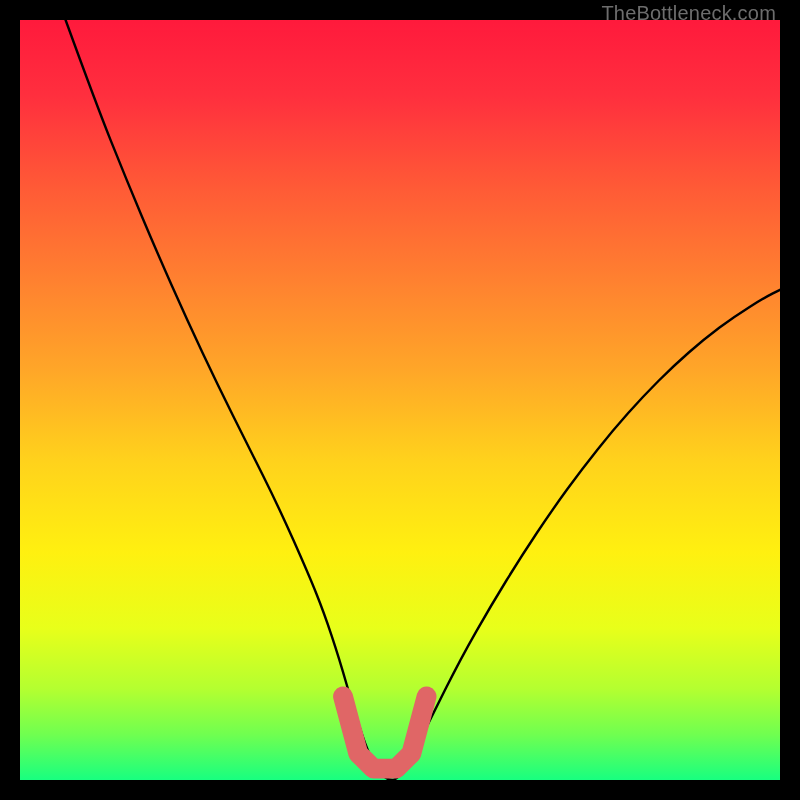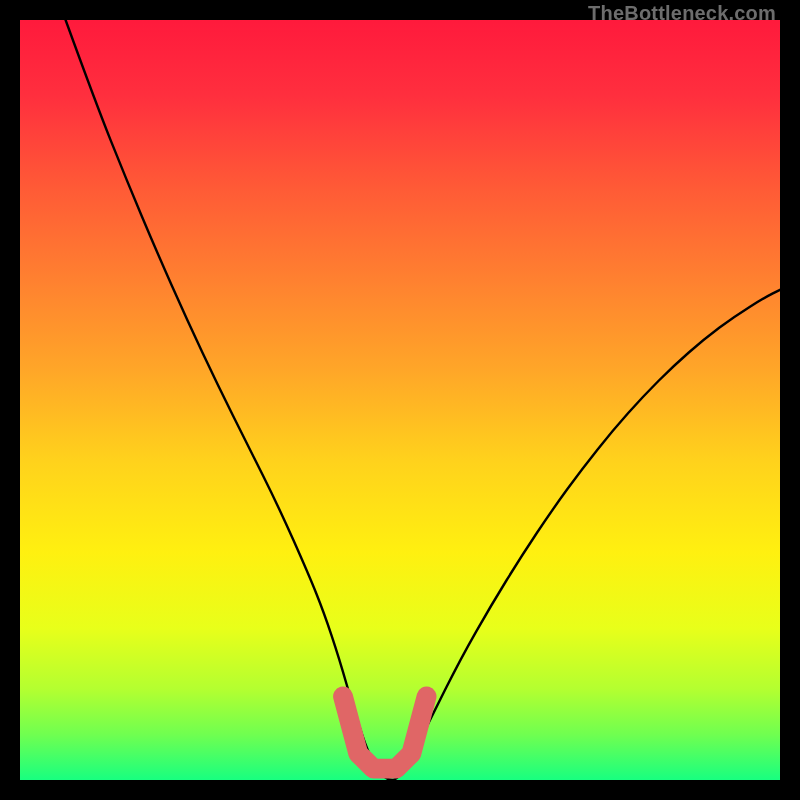--- a/index.html
+++ b/index.html
@@ -25,21 +25,21 @@
     width: 760px;
     height: 760px;
     overflow: hidden;
   }
   .watermark {
     position: absolute;
     top: 2px;
     right: 24px;
     font-family: Arial, Helvetica, sans-serif;
     font-size: 20px;
-    font-weight: 700;
+    font-weight: 400;
     color: #6d6d6d;
     letter-spacing: 0.2px;
     margin-left: 31px;
   }
   svg {
     display: block;
   }
 </style>
 </head>
 <body>

